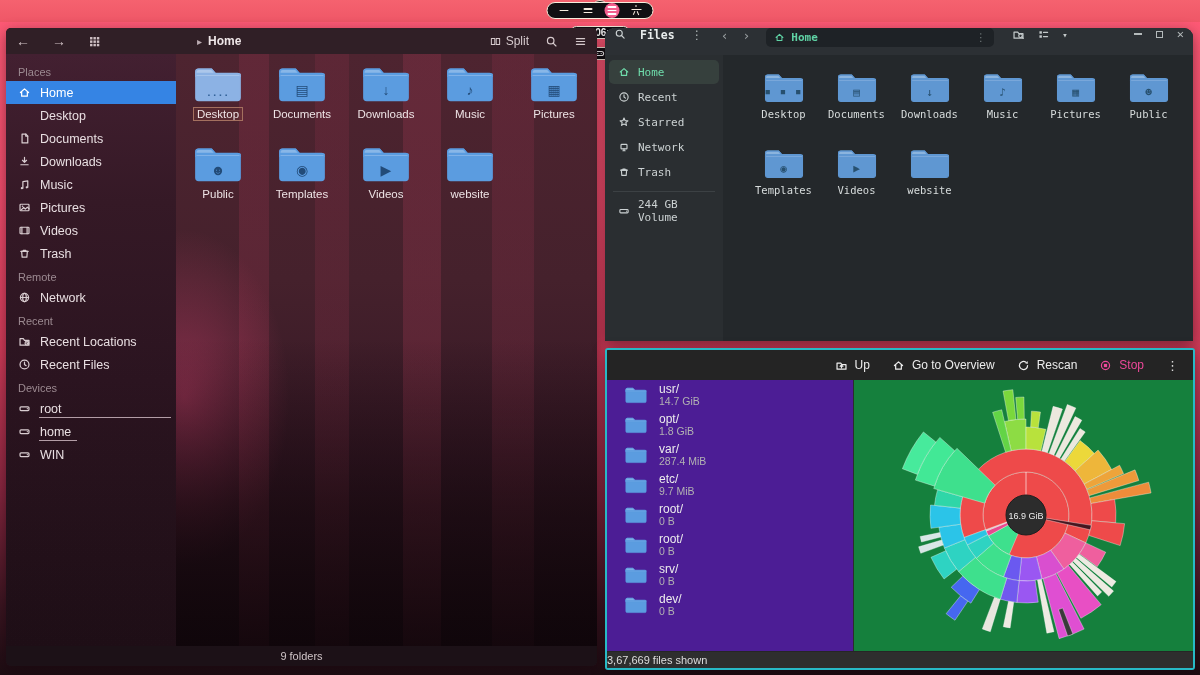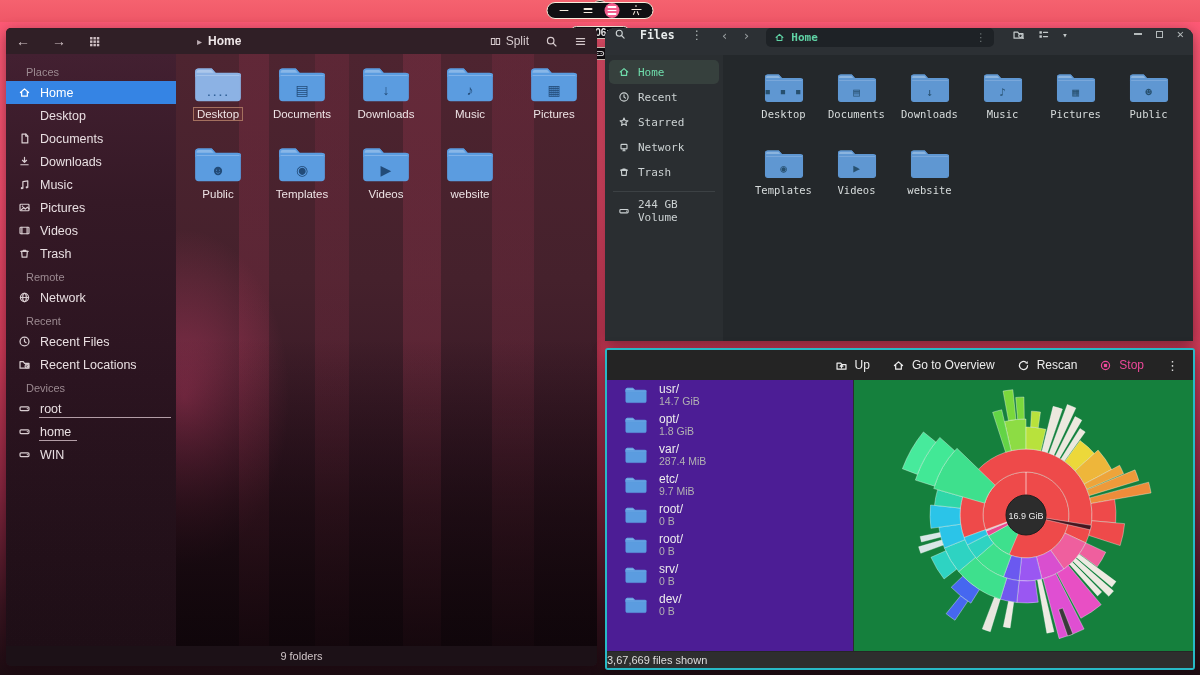--- a/index.html
+++ b/index.html
@@ -40,21 +40,21 @@
   
   .win-left { left:6px; top:28px; width:591px; height:638px; background:#2c161e; }
   .wl-header { height:26px; background:#301f26; display:flex; align-items:center; color:#cfc3c6; font-size:12px; padding:0 10px; }
   .wl-header .nav { display:flex; gap:22px; align-items:center; margin-right:18px; font-size:14px; color:#cfc0c4; }
   .wl-bc { display:flex; align-items:center; gap:6px; margin-left:78px; color:#efe6e8; font-weight:bold; font-size:12px; }
   .wl-right { margin-left:auto; display:flex; align-items:center; gap:16px; color:#d6cacd; }
   .wl-split { display:flex; gap:5px; align-items:center; font-size:12px;justify-content:space-between; }
   .wl-body { display:flex; height:592px; }
   .wl-side { width:170px; flex:0 0 170px; padding-top:6px;
     background:linear-gradient(180deg,#44202d 0%,#33182302 0%), linear-gradient(180deg,#432031 0%,#351926 25%,#2b1420 55%,#221019 85%,#1e0e16 100%); }
-  .side-label { color:#9c8a91; font-size:11px; padding:6px 20px 3px; }
+  .side-label { color:#9c8a91; font-size:11px; padding:6px 12px 3px; }
   .side-item { display:flex; align-items:center; gap:9px; color:#e9dfe2; font-size:12.5px; padding:4px 12px; position:relative; height:23px; }
   .side-item .ic { width:13px; height:13px; color:#d9cdd1; flex:0 0 auto; }
   .side-item.selected { background:#3584e4; color:#fff; }
   .side-item.selected .ic { color:#fff; }
   .usage-line { position:absolute; left:33px; top:20px; height:1px; background:#cbb6be; opacity:.85; }
   .wl-content { flex:1; position:relative;
     background:
       linear-gradient(180deg, rgba(0,0,0,0) 0%, rgba(0,0,0,0) 48%, rgba(14,5,9,.55) 76%, rgba(12,4,8,.85) 100%),
       radial-gradient(150px 240px at 2% 58%, rgba(236,72,122,.42), rgba(236,72,122,0) 70%),
       linear-gradient(90deg, transparent 0 15%, rgba(128,46,68,.38) 15% 22%, transparent 22% 33%, rgba(128,46,68,.30) 33% 41%, transparent 41% 54%, rgba(136,50,72,.40) 54% 63%, transparent 63% 75%, rgba(128,46,68,.32) 75% 85%, transparent 85%),
@@ -448,29 +448,29 @@
         <div class="side-label">Remote</div>
         <div class="side-item">
           <svg class="ic">
             <use href="#sym-globe"></use>
           </svg>
           <span>Network</span>
         </div>
         <div class="side-label">Recent</div>
         <div class="side-item">
           <svg class="ic">
+            <use href="#sym-folderclock"></use>
+          </svg>
+          <span>Recent Locations</span>
+        </div>
+        <div class="side-item">
+          <svg class="ic">
             <use href="#sym-clock"></use>
           </svg>
           <span>Recent Files</span>
-        </div>
-        <div class="side-item">
-          <svg class="ic">
-            <use href="#sym-folderclock"></use>
-          </svg>
-          <span>Recent Locations</span>
         </div>
         <div class="side-label">Devices</div>
         <div class="side-item">
           <svg class="ic">
             <use href="#sym-drive"></use>
           </svg>
           <span>root</span>
           <div class="usage-line" style="width: 132px;"></div>
         </div>
         <div class="side-item">

